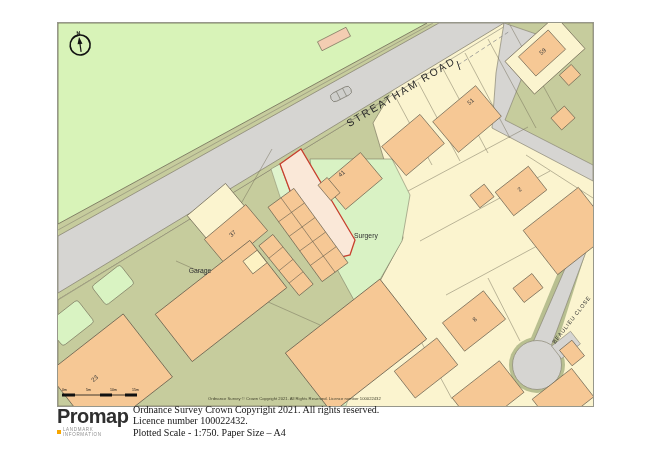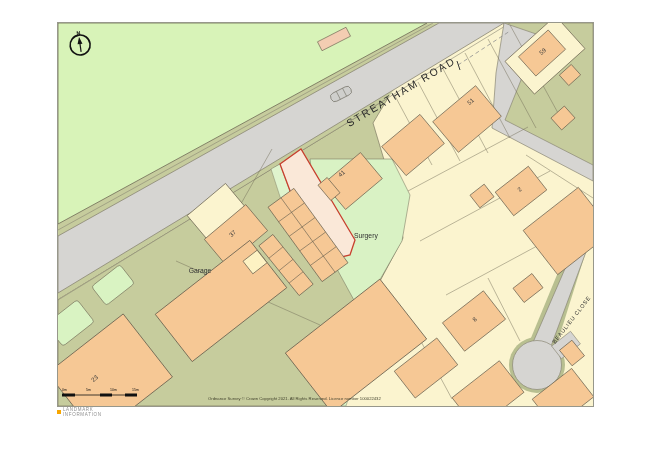--- a/index.html
+++ b/index.html
@@ -215,20 +215,26 @@
         <rect x="0" y="6.5" width="13" height="3" fill="#111"></rect>
         <rect x="38" y="6.5" width="12" height="3" fill="#111"></rect>
         <rect x="63" y="6.5" width="12" height="3" fill="#111"></rect>
       </g>
 
       <text x="150" y="377" font-size="4.2" fill="#44442f">Ordnance Survey © Crown Copyright 2021. All Rights Reserved. Licence number 100022432</text>
     </svg>
   </div>
 
   <div class="footer-logo">
+    <div class="logo-word">Promap</div>
     <div class="logo-sub">
       <span class="logo-dot"></span>
       <span class="logo-subtext">LANDMARK INFORMATION</span>
     </div>
   </div>
 
+  <div class="footer-lines">
+    <div>Ordnance Survey Crown Copyright 2021. All rights reserved.</div>
+    <div>Licence number 100022432.</div>
+    <div>Plotted Scale - 1:750. Paper Size – A4</div>
+  </div>
 
 </div>
 
 </body></html>

